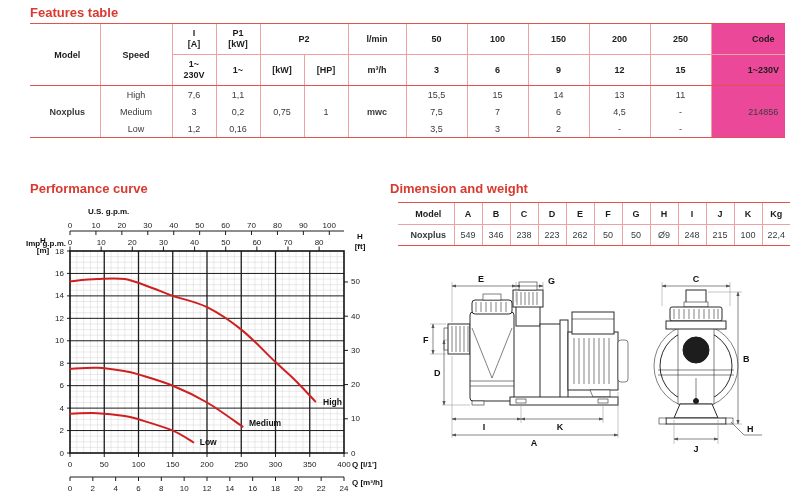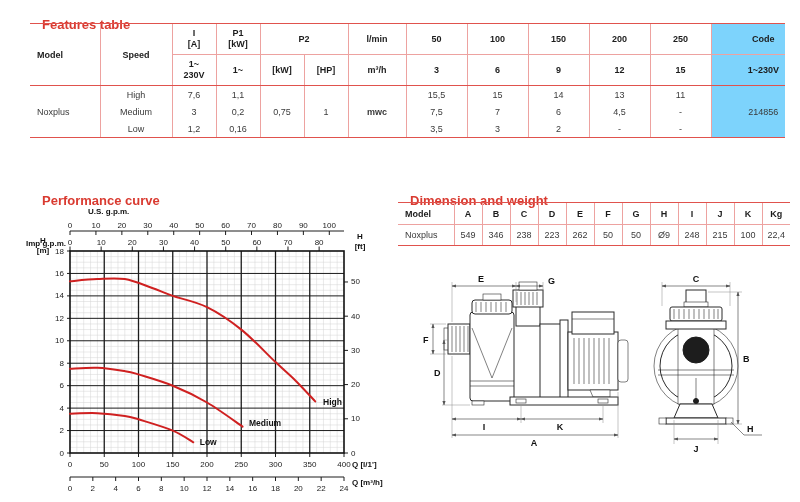--- a/index.html
+++ b/index.html
@@ -2,37 +2,37 @@
 <html><head>
 <meta charset="utf-8">
 <style>
   html,body{margin:0;padding:0;}
   body{
     width:800px;height:502px;position:relative;overflow:hidden;
     background:#ffffff;color:#3a3a3a;
     font-family:"Liberation Sans", sans-serif;
   }
   .abs{position:absolute;}
-  .title{font-size:13px;font-weight:bold;color:#d93a30;margin:12px;}
+  .title{font-size:13px;font-weight:bold;color:#d93a30;margin:0;}
 
   
   .tblwrap{border-top:1.5px solid #e0524d;border-bottom:1.5px solid #e0524d;}
   table{border-collapse:collapse;table-layout:fixed;}
   th,td{text-align:center;vertical-align:middle;padding:1px 2px;border-left:1px solid #eda2a0;}
-  .nb{border-left:none !important;}
+  .nb{border-left:none !important;font-weight:bold;}
   .ft{width:755px;font-size:9px;}
   .ft th{font-weight:bold;color:#1c1c1c;}
   .ft td{color:#3a3a3a;}
   .ft tr.h1 th{height:28px;border-bottom:1px solid #eda2a0;}
   .ft tr.h1 th.rs{border-bottom:1.5px solid #e0524d;}
   .ft tr.h2 th{height:28px;border-bottom:1.5px solid #e0524d;}
   .ft tr.d td{height:15px;}
-  .al{text-align:left;padding-left:7px;}
+  .al{text-align:center;padding-left:7px;}
   .pre{white-space:pre-line;line-height:1.2;}
-  .codecol{background:#7dd3fc;padding-left:32px;}
+  .codecol{background:#ec4899;padding-left:32px;}
   .b{font-weight:bold;}
   .dt{width:392px;font-size:9px;}
   .dt th{height:19px;font-weight:bold;color:#1c1c1c;border-bottom:1px solid #eda2a0;}
   .dt td{height:18px;color:#3a3a3a;}
 
   
   svg text{font-family:"Liberation Sans", sans-serif;}
   .gmin{stroke:#d4d4d4;stroke-width:0.5;}
   .gmajv{stroke:#1c1c1c;stroke-width:1.3;}
   .gmajh{stroke:#1c1c1c;stroke-width:1;}
@@ -354,21 +354,21 @@
     <g>
       <path d="M60.0 82.3 C64.6 81.9 78.3 80.4 87.4 80.1 C96.5 79.7 105.7 78.6 114.8 80.1 C123.9 81.6 134.2 86.2 142.2 89.0 C150.2 91.8 153.6 93.7 162.8 96.9 C171.9 100.1 185.6 102.5 197.0 108.1 C208.4 113.7 219.8 121.4 231.3 130.6 C242.7 139.7 256.4 154.5 265.5 163.1 C274.6 171.7 279.4 175.6 286.1 182.2 C292.7 188.7 302.0 199.0 305.2 202.4" class="curve"></path>
       <text x="313.025" y="205.74444444444444" class="clbl">High</text>
       <path d="M60.0 169.8 C64.6 169.6 78.3 168.3 87.4 168.7 C96.5 169.1 108.0 171.0 114.8 172.1 C121.6 173.2 120.5 173.0 128.5 175.4 C136.5 177.9 151.3 182.0 162.8 186.7 C174.2 191.3 185.4 196.7 197.0 203.5 C208.6 210.3 226.7 223.6 232.6 227.6" class="curve"></path>
       <text x="239.045" y="227.06666666666666" class="clbl">Medium</text>
       <path d="M60.0 214.7 C64.6 214.6 78.3 213.8 87.4 214.2 C96.5 214.5 108.0 215.9 114.8 217.0 C121.6 218.0 120.5 217.9 128.5 220.3 C136.5 222.8 153.6 227.7 162.8 231.6 C171.9 235.4 179.9 241.4 183.3 243.3" class="curve"></path>
       <text x="189.725" y="245.58333333333334" class="clbl">Low</text>
     </g>
   </svg>
 
-<h2 class="title abs" style="left:398px;top:181px;">Dimension and weight</h2>
+<h2 class="title abs" style="left:390px;top:181px;">Dimension and weight</h2>
 
 <div class="tblwrap abs" style="left:398px;top:202px;width:392px;">
 <table class="dt">
   <colgroup>
         <col style="width:56px">
         <col span="12" style="width:28px">
       </colgroup>
   <tbody>
         <tr>
     <th class="al nb">Model</th>

